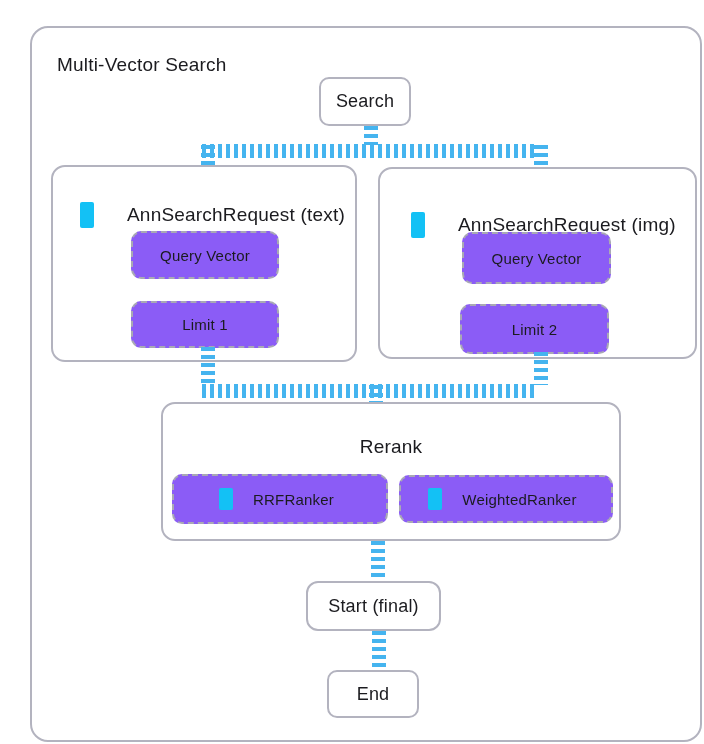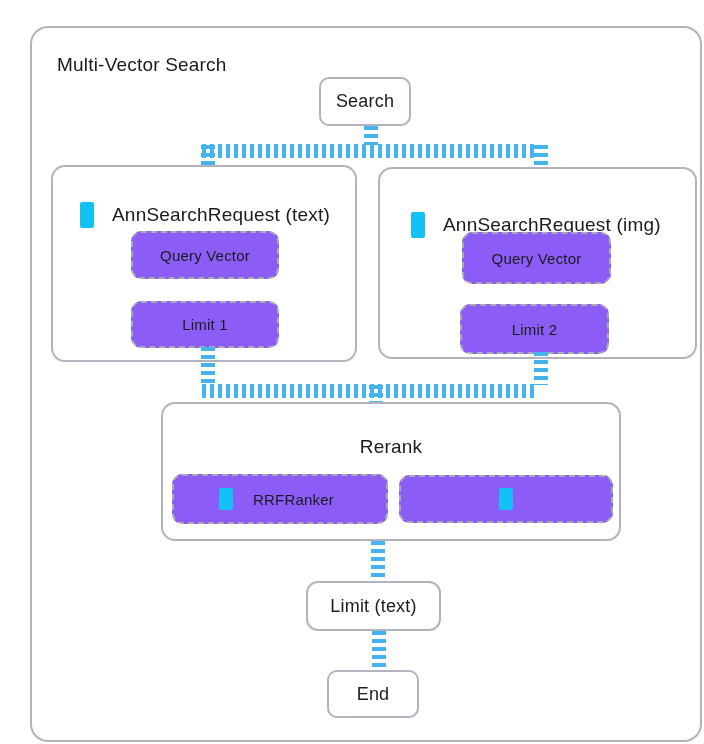--- a/index.html
+++ b/index.html
@@ -43,21 +43,21 @@
   
   .group{
     position:absolute;background:#fff;
     border:2px solid var(--border);border-radius:14px;
   }
   .group-left{left:37px;top:151px;width:306px;height:197px;}
   .group-right{left:364px;top:153px;width:319px;height:192px;}
   .group-rerank{left:147px;top:388px;width:460px;height:139px;}
 
   .group-title{
-    position:absolute;display:flex;align-items:center;gap:11px;
+    position:absolute;display:flex;align-items:center;gap:26px;
     font-size:19px;font-weight:500;letter-spacing:.2px;white-space:nowrap;
   }
   .gt-left{left:20px;top:23px;}
   .gt-right{left:24px;top:31px;}
   .rerank-title{
     position:absolute;left:0;top:25px;width:100%;text-align:center;
     font-size:19px;font-weight:500;letter-spacing:.2px;
   }
 
   
@@ -136,24 +136,25 @@
   <div class="cv c-mid"></div>
 
   <div class="group group-rerank">
     <div class="rerank-title">Rerank</div>
     <div class="chip rrf">
       <span class="bar sm"></span>
       <span>RRFRanker</span>
     </div>
     <div class="chip weighted">
       <span class="bar sm"></span>
+      <span>WeightedRanker</span>
     </div>
   </div>
 
   <div class="cv c-rerank-out"></div>
 
-  <div class="node limit-final">Limit (text)</div>
+  <div class="node limit-final">Start (final)</div>
 
   <div class="cv c-final-out"></div>
 
   <div class="node end">End</div>
 
 </div>
 
 </body></html>

